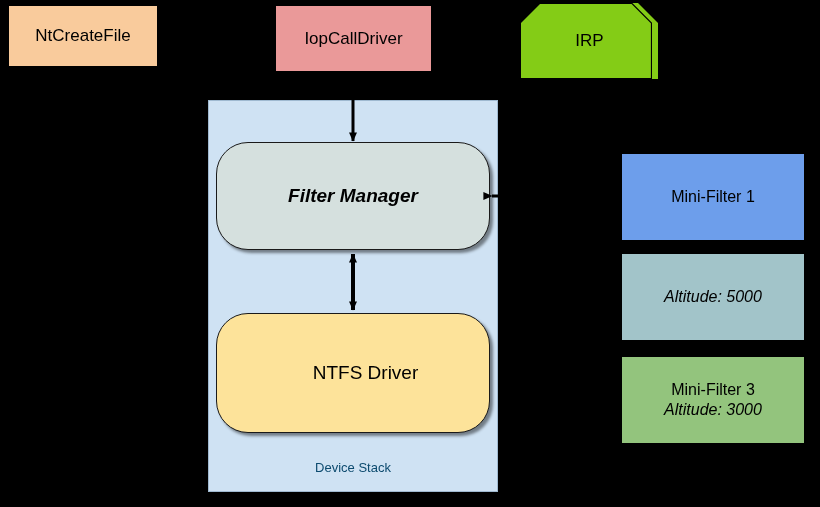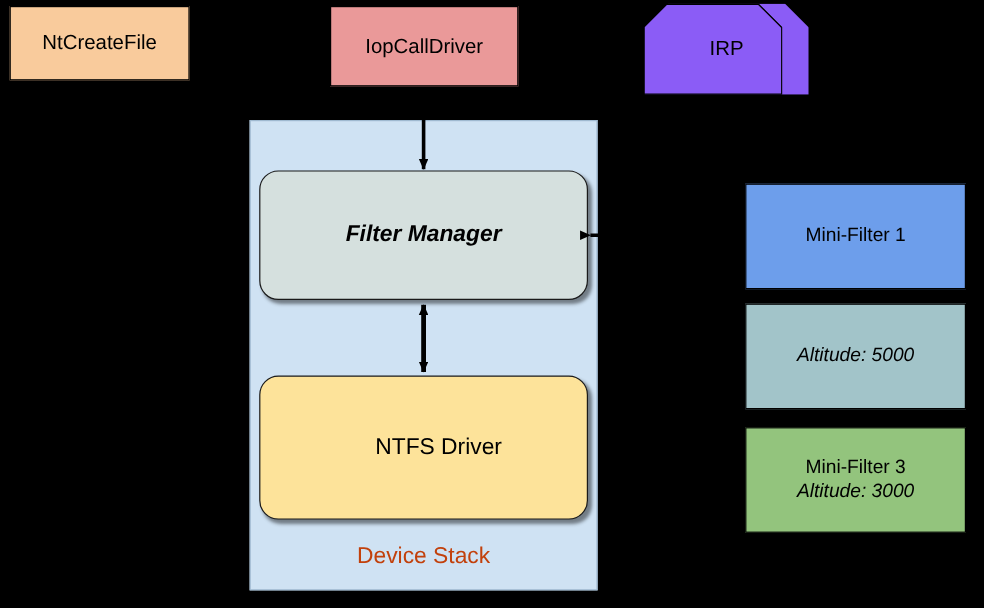--- a/index.html
+++ b/index.html
@@ -51,25 +51,25 @@
     left: 275px;
     top: 5px;
     width: 157px;
     height: 67px;
     background: #ea9999;
     font-size: 17px;
   }
 
   
   #irp {
-    left: 537px;
+    left: 521px;
     top: 3px;
     width: 137px;
     height: 76px;
-    background: #8b5cf6;
+    background: #84cc16;
     font-size: 17px;
     border: none;
     -webkit-clip-path: polygon(20px 0, calc(100% - 20px) 0, 100% 20px, 100% 100%, 0 100%, 0 20px);
     clip-path: polygon(20px 0, calc(100% - 20px) 0, 100% 20px, 100% 100%, 0 100%, 0 20px);
   }
   #irp-outline {
     position: absolute;
     left: 515px;
     top: 3px;
     width: 137px;
@@ -87,28 +87,28 @@
     background: #cfe2f3;
     border: 1px solid #9fb9d0;
     box-sizing: border-box;
   }
   #device-stack-label {
     position: absolute;
     left: 0;
     right: 0;
     bottom: 16px;
     text-align: center;
-    font-size: 19px;
-    color: #c2410c;
+    font-size: 13px;
+    color: #0c4a6e;
   }
 
   
   .rounded {
     border: 1.5px solid #1a1a1a;
-    border-radius: 16px;
+    border-radius: 32px;
     box-shadow: 3px 3px 3px rgba(0,0,0,0.45);
   }
 
   #filter-manager {
     left: 216px;
     top: 142px;
     width: 274px;
     height: 108px;
     background: #d5e0de;
     font-size: 19px;

